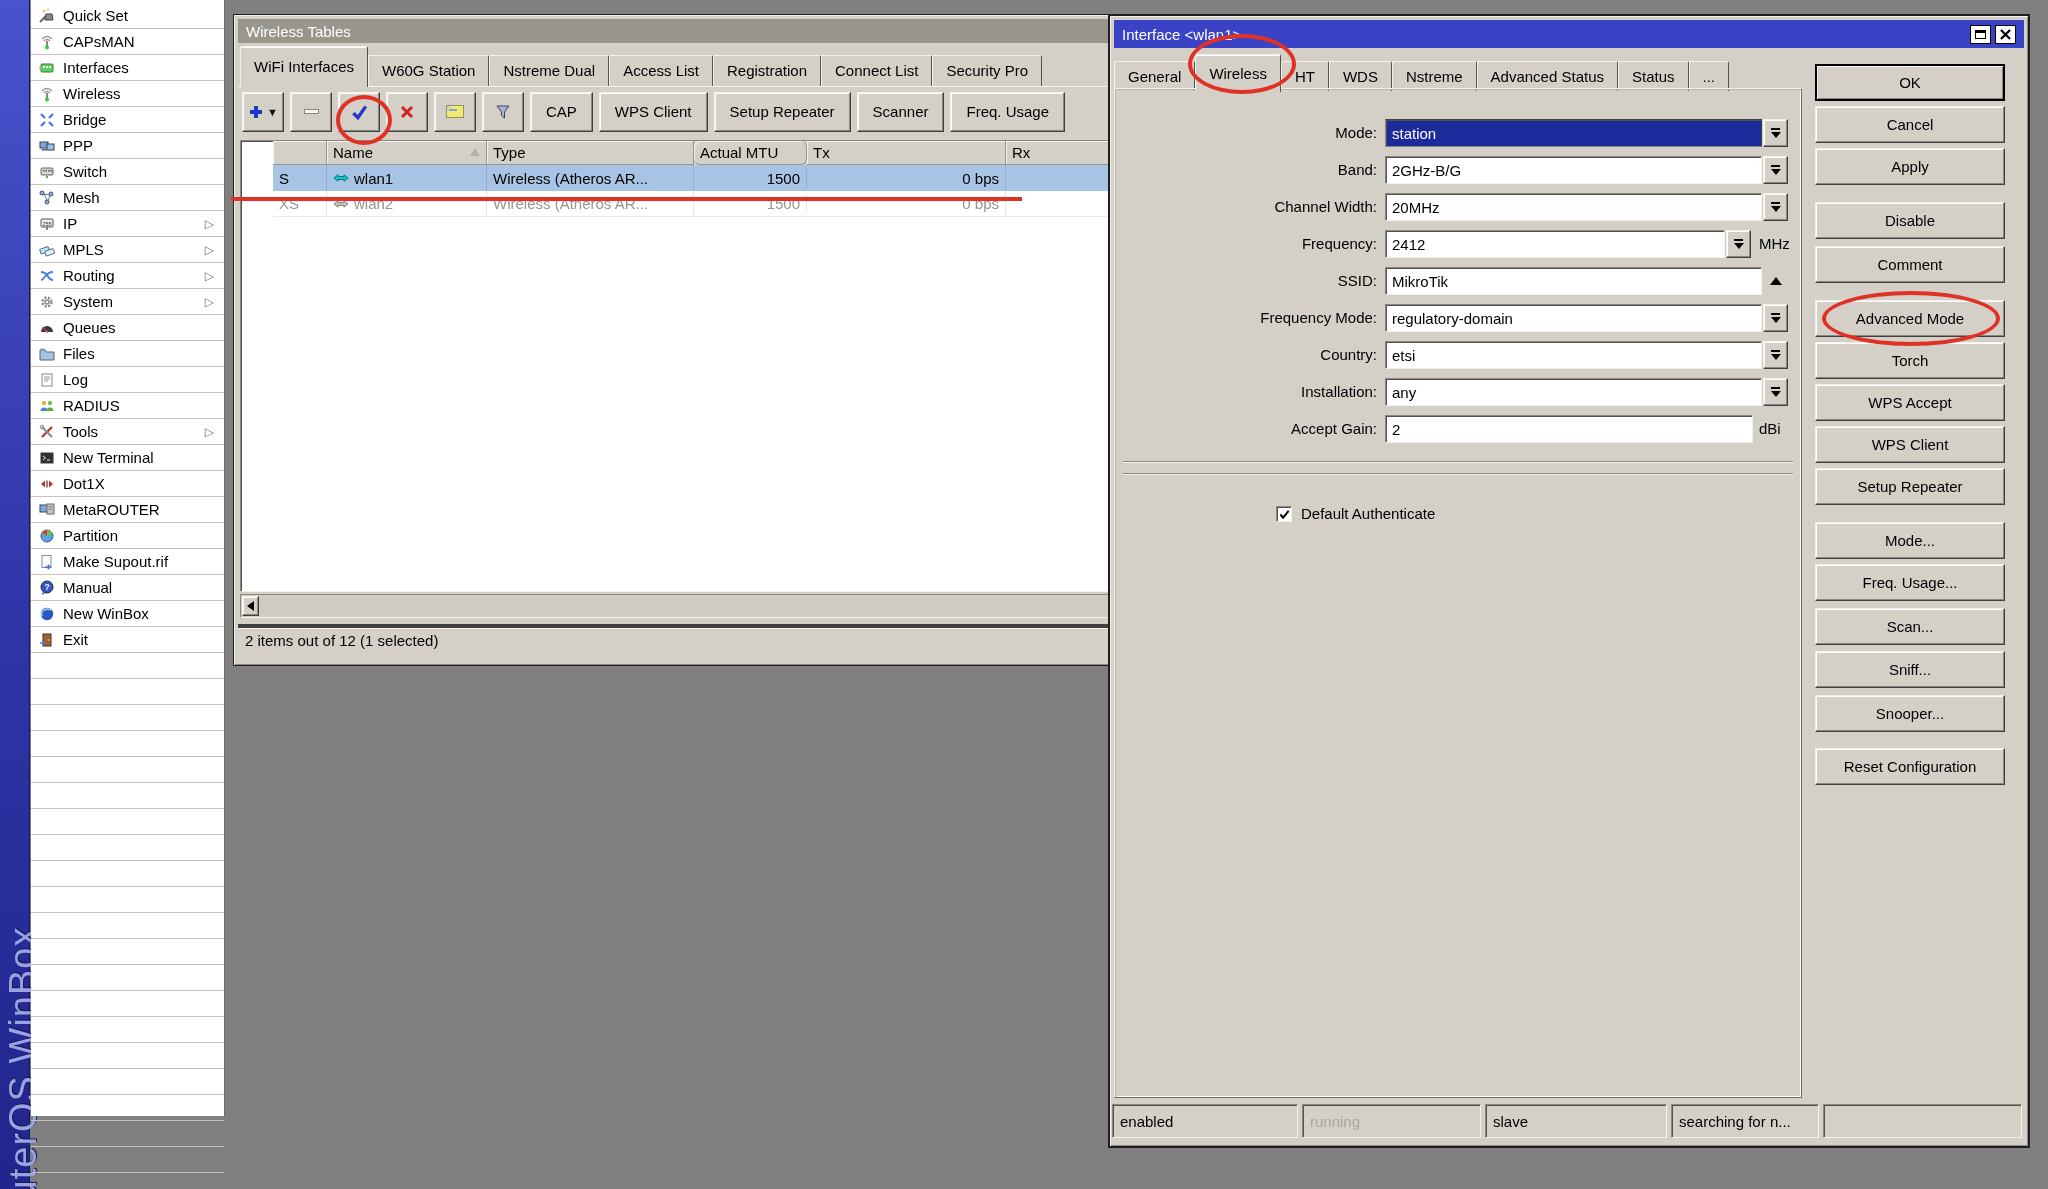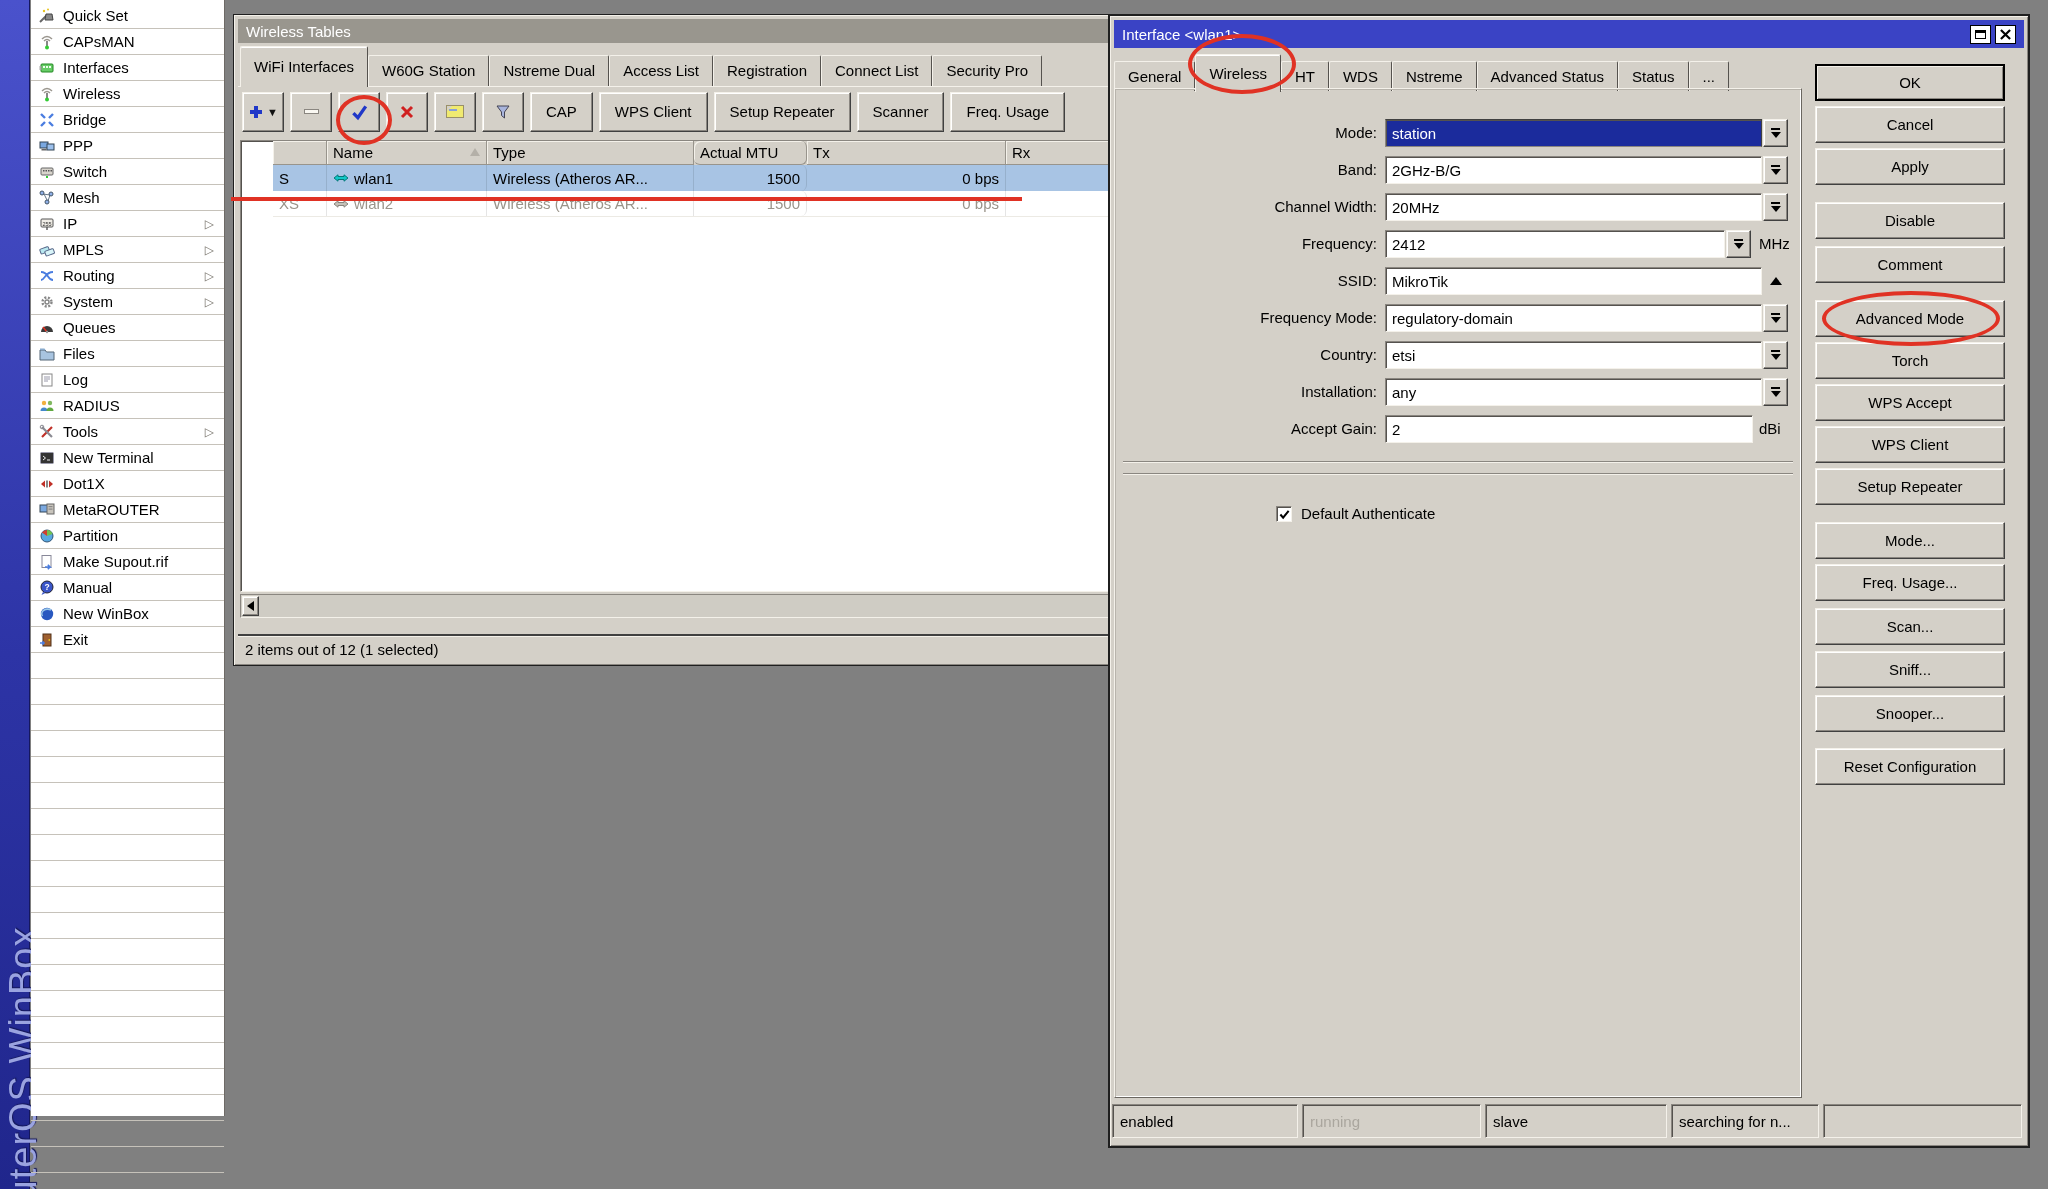--- a/index.html
+++ b/index.html
@@ -76,21 +76,21 @@
   .c-mtu{width:113px;border-radius:6px;} .c-tx{width:199px;} .c-rx{flex:1;}
   .sortglyph { position:absolute; right:6px; top:7px; width:0; height:0;
     border-left:5px solid transparent; border-right:5px solid transparent;
     border-bottom:8px solid #b4b0a8; }
   .hscroll { height:24px; margin:2px 2px 0 2px; background:#cfccc4;
     border-top:1px solid #8a8680; border-left:1px solid #8a8680;
     border-right:1px solid #f4f1ea; border-bottom:1px solid #f4f1ea;
     display:flex; align-items:center; padding:1px; }
   .larrow { width:17px; height:20px; display:flex; align-items:center; justify-content:center; }
   .larrow::after { content:""; border:5px solid transparent; border-right:7px solid #000; margin-left:-5px; }
-  .wstatus { height:29px; margin-top:16px; border-top:2px solid #404040;
+  .wstatus { height:29px; margin-top:6px; border-top:4px solid #404040;
     box-shadow:inset 0 1px 0 #f4f1ea; display:flex; align-items:center; padding-left:7px; }
   
   #dlg { left:1108px; top:14px; width:922px; height:1134px; z-index:3; border-width:2px; }
   #dlg .titlebar { height:28px; }
   #dlg .title-text { flex:1; }
   .tb-btn { width:21px; height:19px; background:#fff; border:1px solid #000;
     margin-left:4px; display:flex; align-items:center; justify-content:center; }
   .restore-glyph { width:11px; height:9px; border:1px solid #000; border-top:3px solid #000; }
   #dlg-tabs { position:absolute; left:2px; top:34px; height:38px; }
   #dlg-tabs .tab { height:30px; line-height:29px; }

